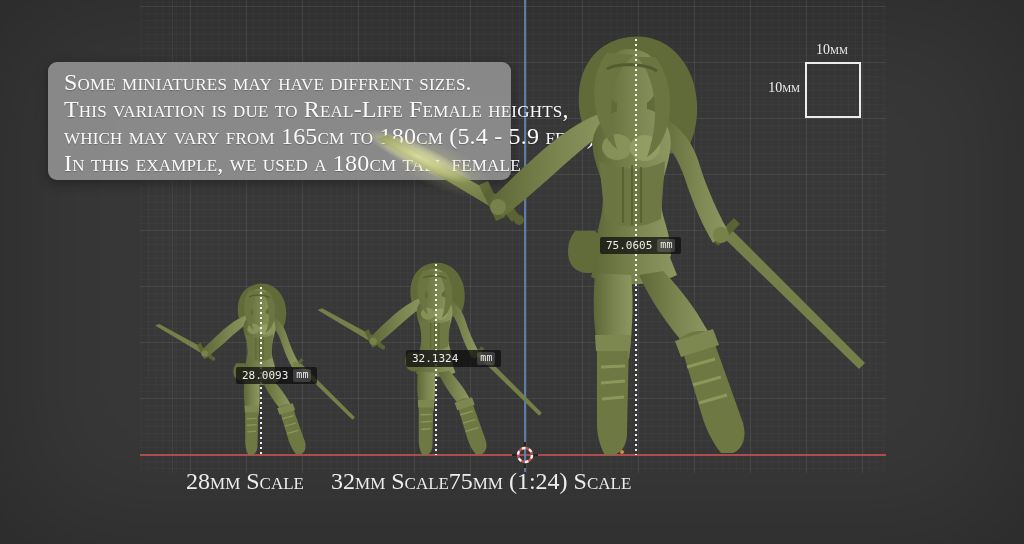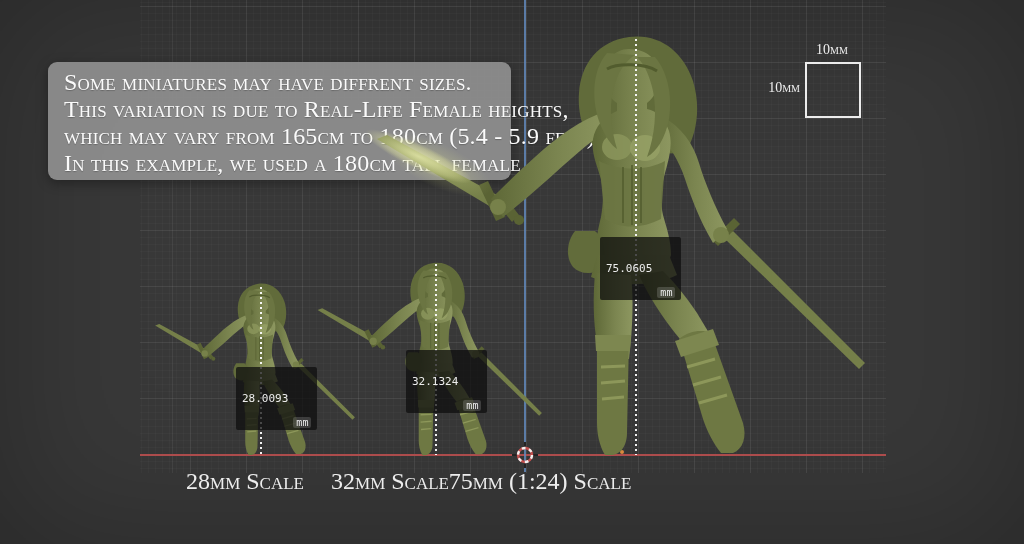--- a/index.html
+++ b/index.html
@@ -59,31 +59,31 @@
 
   
   .measure-line{
     position:absolute;width:2px;z-index:7;
     background:repeating-linear-gradient(to bottom, rgba(252,252,252,0.95) 0 2px, transparent 2px 5px);
   }
   .ml-28{left:260px;top:287px;height:168px;}
   .ml-32{left:435px;top:264px;height:191px;}
   .ml-75{left:635px;top:39px;height:416px;}
   .measure-label{
-    position:absolute;z-index:8;display:flex;align-items:center;
+    position:absolute;z-index:8;display:flex;
     background:rgba(14,14,14,0.74);color:#ededed;
     font-family:"DejaVu Sans Mono", monospace;font-size:11px;
     padding:2px 6px;border-radius:2px;white-space:nowrap;
   }
   .measure-label .unit{
     background:rgba(255,255,255,0.16);border-radius:2px;
-    padding:0 3px;margin-left:5px;font-size:10px;margin-top:48px;
+    padding:0 3px;margin-left:5px;font-size:10px;
   }
   .lbl-28{left:236px;top:367px;}
-  .lbl-32{left:406px;top:350px;}
+  .lbl-32{left:406px;top:350px;gap:14px;}
   .lbl-75{left:600px;top:237px;}
 
   
   .scale-label{
     position:absolute;color:#ededed;font-size:24px;font-variant:small-caps;
     transform:translateX(-50%);white-space:nowrap;z-index:9;
   }
   .sl-28{left:245px;top:468px;}
   .sl-28sub{left:252px;top:491px;}
   .sl-32{left:390px;top:468px;}

